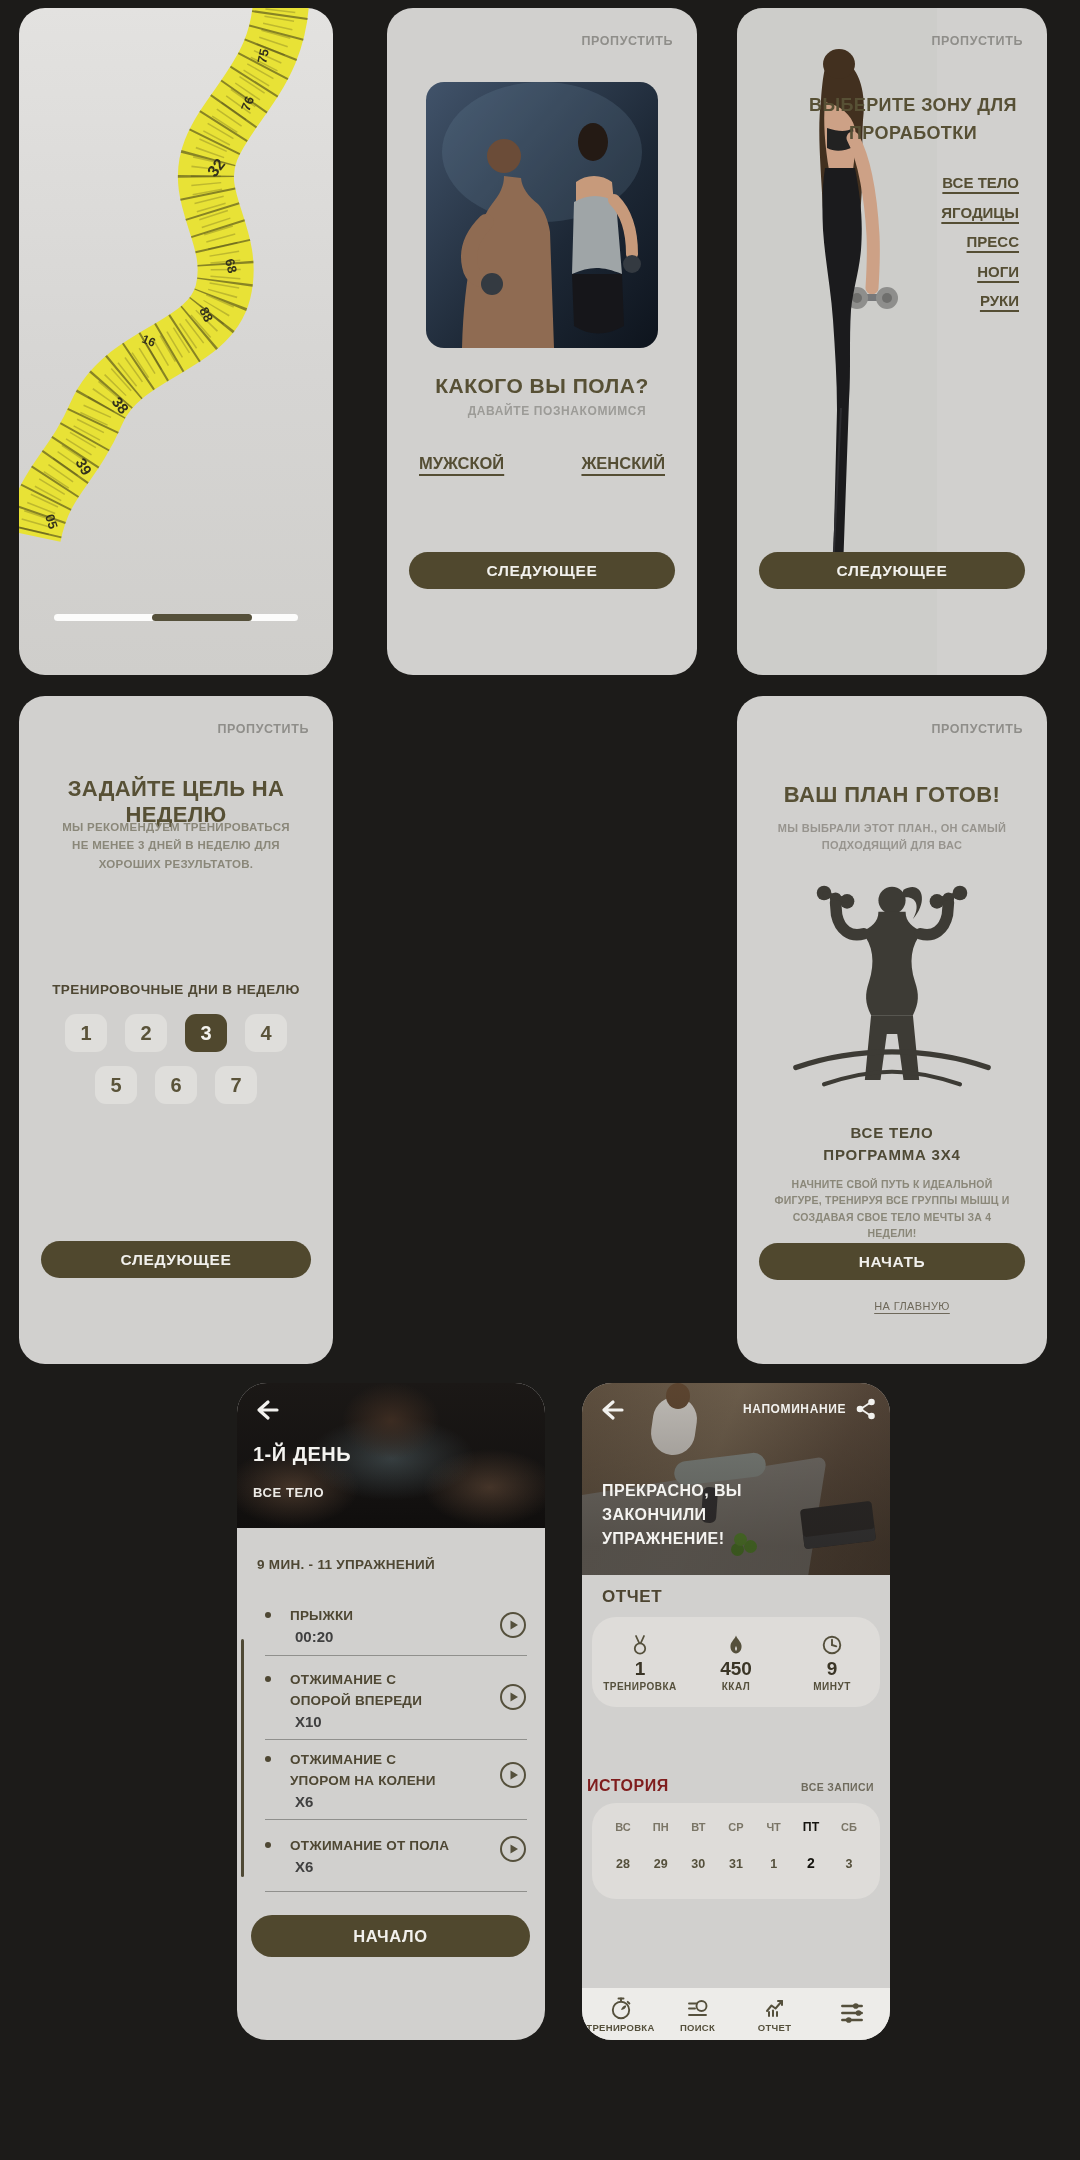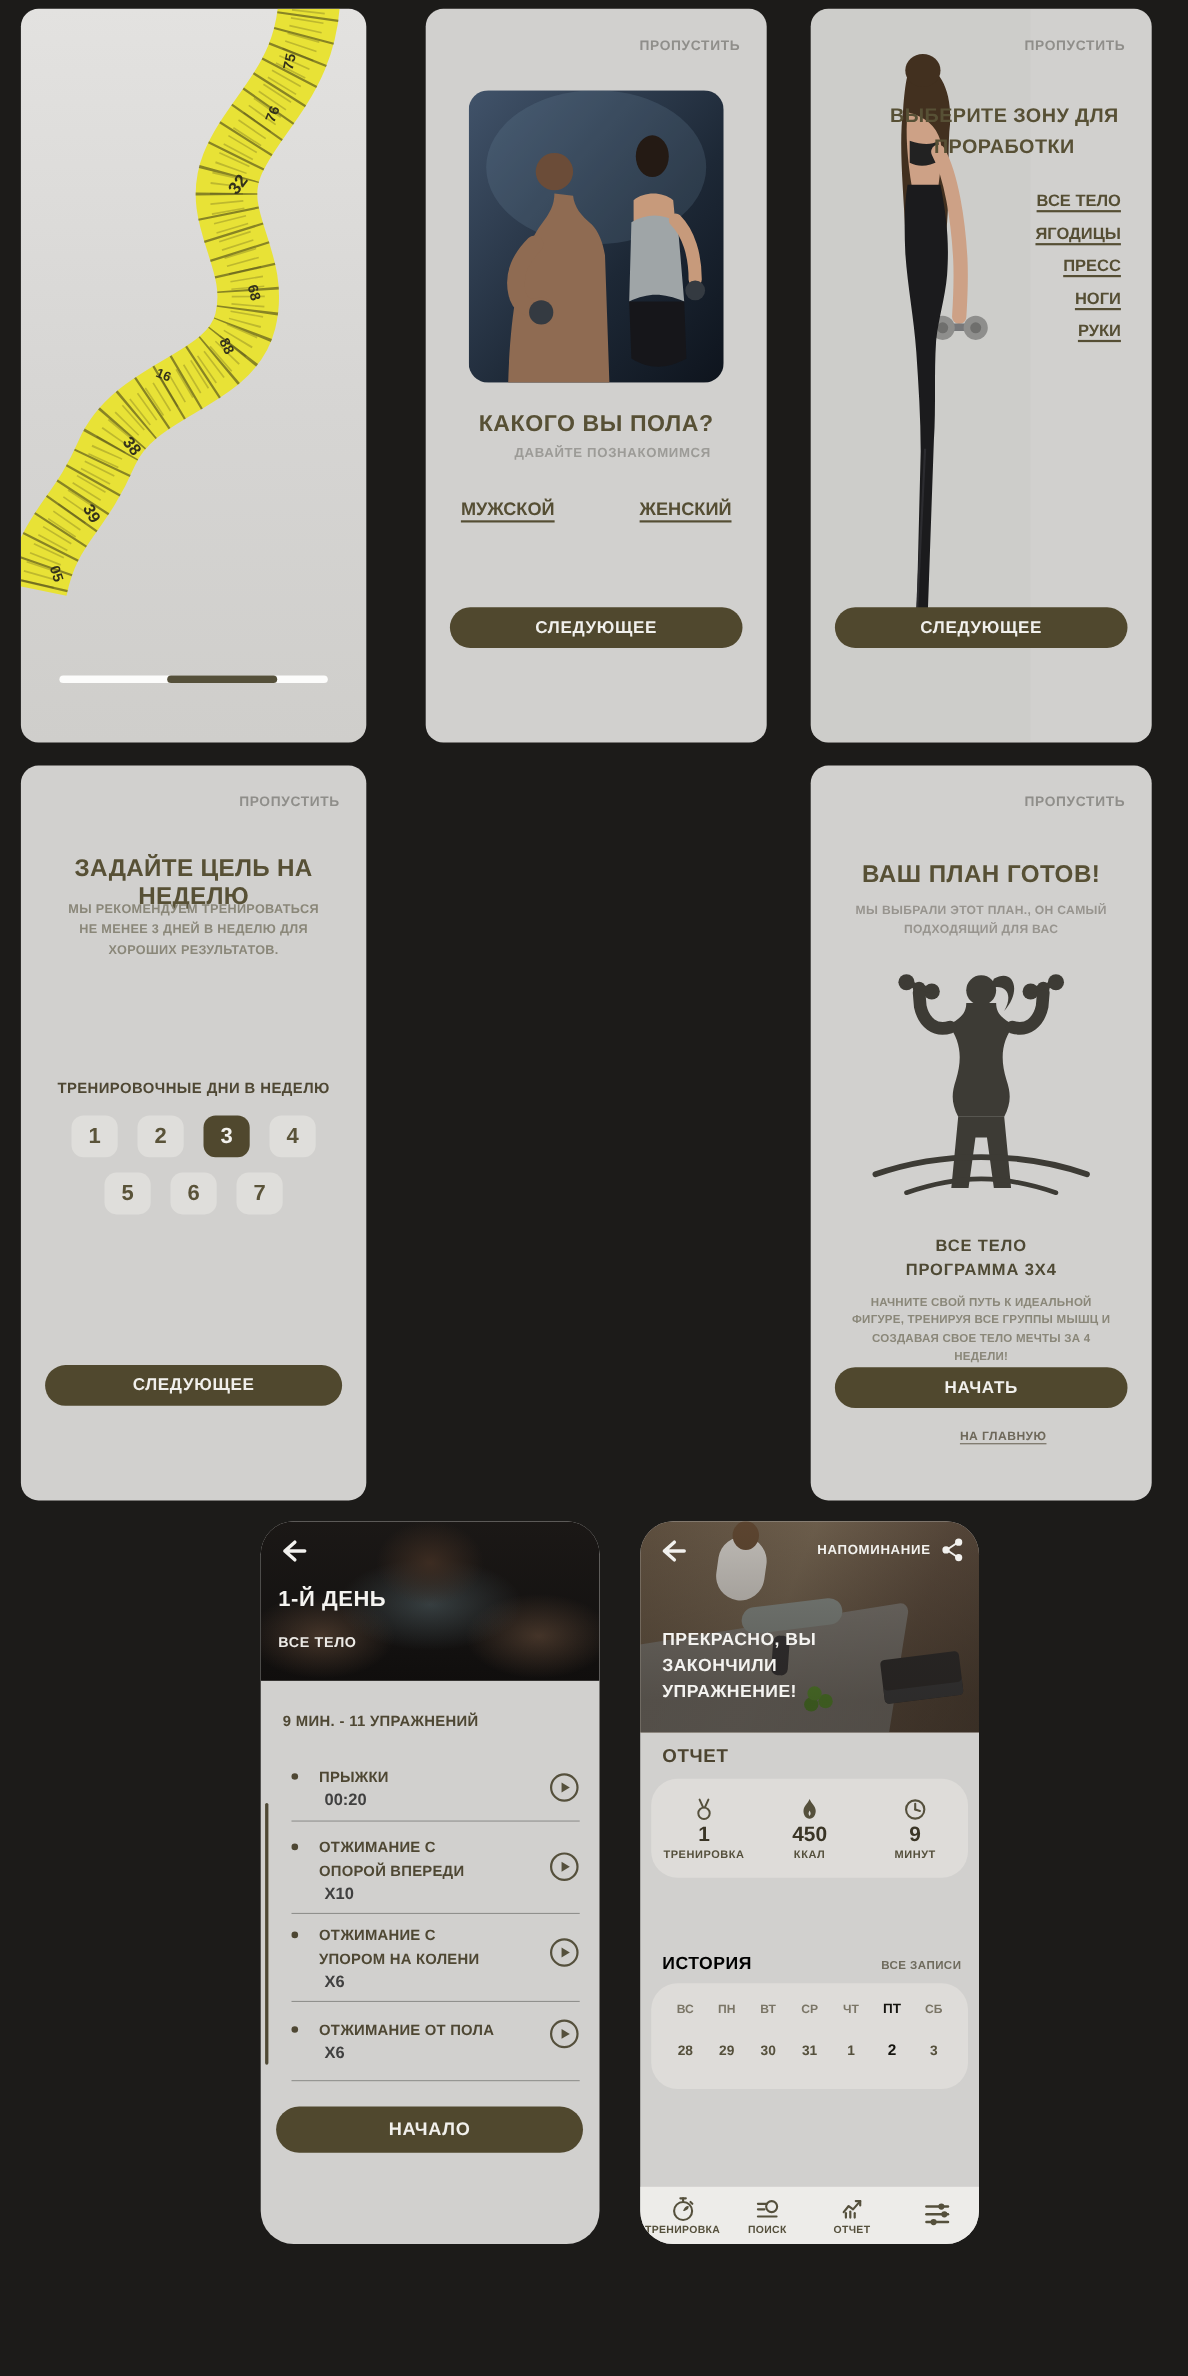--- a/index.html
+++ b/index.html
@@ -1,18 +1,18 @@
 <!DOCTYPE html>
 <html><head>
 <meta charset="utf-8">
 <style>
   html,body{margin:0;padding:0;background:#1c1b19;}
   .canvas{position:relative;width:1080px;height:2160px;background:#1c1b19;overflow:hidden;
           font-family:"Liberation Sans",sans-serif;-webkit-font-smoothing:antialiased;}
-  .phone{position:absolute;background:#d1d0ce;border-radius:16px;overflow:hidden;}
+  .phone{position:absolute;background:#d1d0ce;border-radius:26px;overflow:hidden;}
   
   .skip{position:absolute;top:26px;right:24px;font-size:12.5px;font-weight:600;letter-spacing:.6px;color:#8f8e8a;}
   .pill-btn{position:absolute;left:22px;right:22px;height:37px;border-radius:19px;background:#50482e;
             color:#f1f0ec;font-size:15.5px;font-weight:600;letter-spacing:.6px;
             display:flex;align-items:center;justify-content:center;border:none;}
   .olive{color:#575035;}
   
   #s1{left:19px;top:8px;width:314px;height:667px;background:linear-gradient(180deg,#e3e2e0,#d6d5d3 55%,#cfcecb);}
   .s1-title{position:absolute;left:28px;top:52px;font-size:46px;line-height:1.42;font-weight:700;
             letter-spacing:1px;color:#575035;z-index:3;}
@@ -62,21 +62,21 @@
   .s6-sub{position:absolute;top:124px;left:38px;right:38px;text-align:center;font-size:11px;line-height:1.55;
           font-weight:600;letter-spacing:.3px;color:#97948e;}
   .s6-fig{position:absolute;top:168px;left:50%;transform:translateX(-50%);}
   .s6-plan1{position:absolute;top:428px;left:0;right:0;text-align:center;font-size:15px;font-weight:600;
             letter-spacing:.8px;color:#4e4934;}
   .s6-plan2{position:absolute;top:450px;left:0;right:0;text-align:center;font-size:15px;font-weight:600;
             letter-spacing:.8px;color:#4e4934;}
   .s6-desc{position:absolute;top:480px;left:34px;right:34px;text-align:center;font-size:10.5px;line-height:1.55;
            font-weight:600;letter-spacing:.2px;color:#8a8779;}
   .s6-home{position:absolute;bottom:50px;left:0;right:0;text-align:center;}
-  .s6-home a{font-size:11px;font-weight:700;letter-spacing:.4px;color:#6e685a;text-decoration:underline;text-underline-offset:3px;margin-left:40px;}
+  .s6-home a{font-size:11px;font-weight:400;letter-spacing:.4px;color:#6e685a;text-decoration:underline;text-underline-offset:3px;margin-left:40px;}
   
   #s7{left:237px;top:1383px;width:308px;height:657px;border-radius:30px;}
   .s7-header{position:absolute;top:0;left:0;right:0;height:145px;
      background:
        radial-gradient(70px 55px at 50% 26%, rgba(62,45,34,.95), rgba(62,45,34,0) 70%),
        radial-gradient(120px 60px at 50% 52%, rgba(94,114,120,.45), rgba(94,114,120,0) 70%),
        radial-gradient(95px 55px at 18% 72%, rgba(116,86,64,.5), rgba(116,86,64,0) 70%),
        radial-gradient(95px 55px at 82% 72%, rgba(116,86,64,.5), rgba(116,86,64,0) 70%),
        linear-gradient(180deg,#1b1816,#141211 70%,#100e0d);}
   .back-btn{position:absolute;top:12px;left:14px;width:30px;height:30px;}
@@ -109,21 +109,21 @@
   .s8-reminder{position:absolute;top:19px;right:44px;font-size:12px;font-weight:600;letter-spacing:.6px;color:#f2f1ee;}
   .share-btn{position:absolute;top:14px;right:12px;width:24px;height:24px;}
   .s8-title{position:absolute;top:96px;left:20px;width:190px;font-size:16px;line-height:24px;font-weight:800;
             letter-spacing:.4px;color:#f4f3f0;}
   .s8-report-h{position:absolute;top:204px;left:20px;font-size:17px;font-weight:800;letter-spacing:.6px;color:#4c4430;}
   .stats-card{position:absolute;top:234px;left:10px;right:10px;height:90px;border-radius:24px;background:#dedcd9;
               display:flex;align-items:center;}
   .stat{flex:1;display:flex;flex-direction:column;align-items:center;gap:1px;}
   .stat-val{font-size:19px;font-weight:800;color:#3a3526;}
   .stat-lab{font-size:10px;font-weight:700;letter-spacing:.5px;color:#55503c;}
-  .s8-history-h{position:absolute;top:394px;left:20px;font-size:16px;font-weight:800;letter-spacing:.5px;color:#000000;}
+  .s8-history-h{position:absolute;top:394px;left:5px;font-size:16px;font-weight:800;letter-spacing:.5px;color:#7f1d1d;}
   .s8-all{position:absolute;top:398px;right:16px;font-size:10.5px;font-weight:600;letter-spacing:.4px;color:#6f6b5d;}
   .cal-card{position:absolute;top:420px;left:10px;right:10px;height:96px;border-radius:24px;background:#dedcd9;}
   .cal-row{position:absolute;left:18px;right:18px;display:flex;justify-content:space-between;}
   .cal-row.wd{top:18px;font-size:11px;font-weight:700;color:#7a7566;}
   .cal-row.dt{top:54px;font-size:12.5px;font-weight:800;color:#55503c;}
   .cal-cell{width:26px;text-align:center;}
   .cal-cell.active{color:#15140f;font-weight:800;transform:scale(1.12);}
   .s8-nav{position:absolute;left:0;right:0;bottom:0;height:52px;background:#edece9;display:flex;align-items:center;}
   .nav-item{flex:1;display:flex;flex-direction:column;align-items:center;justify-content:center;gap:2px;height:100%;}
   .nav-lab{font-size:9.5px;font-weight:700;letter-spacing:.3px;color:#55503c;}

